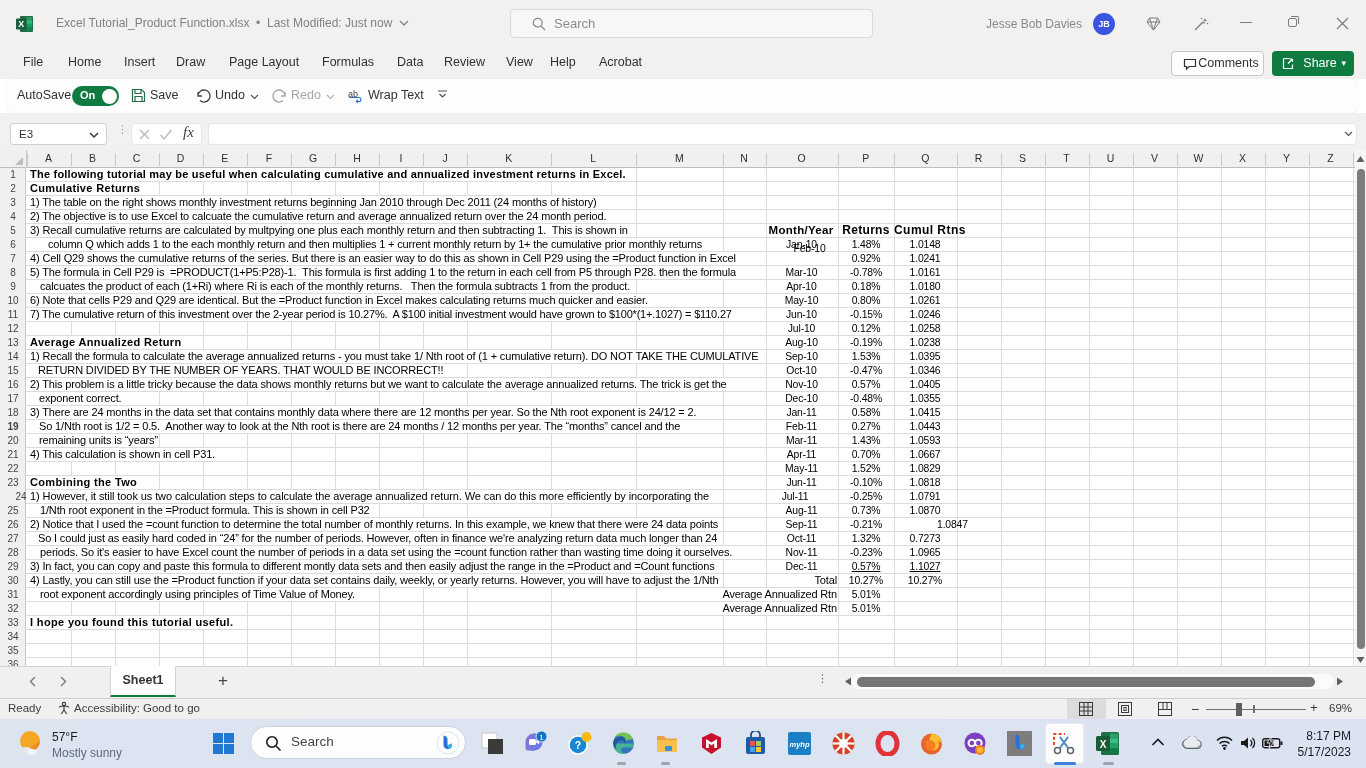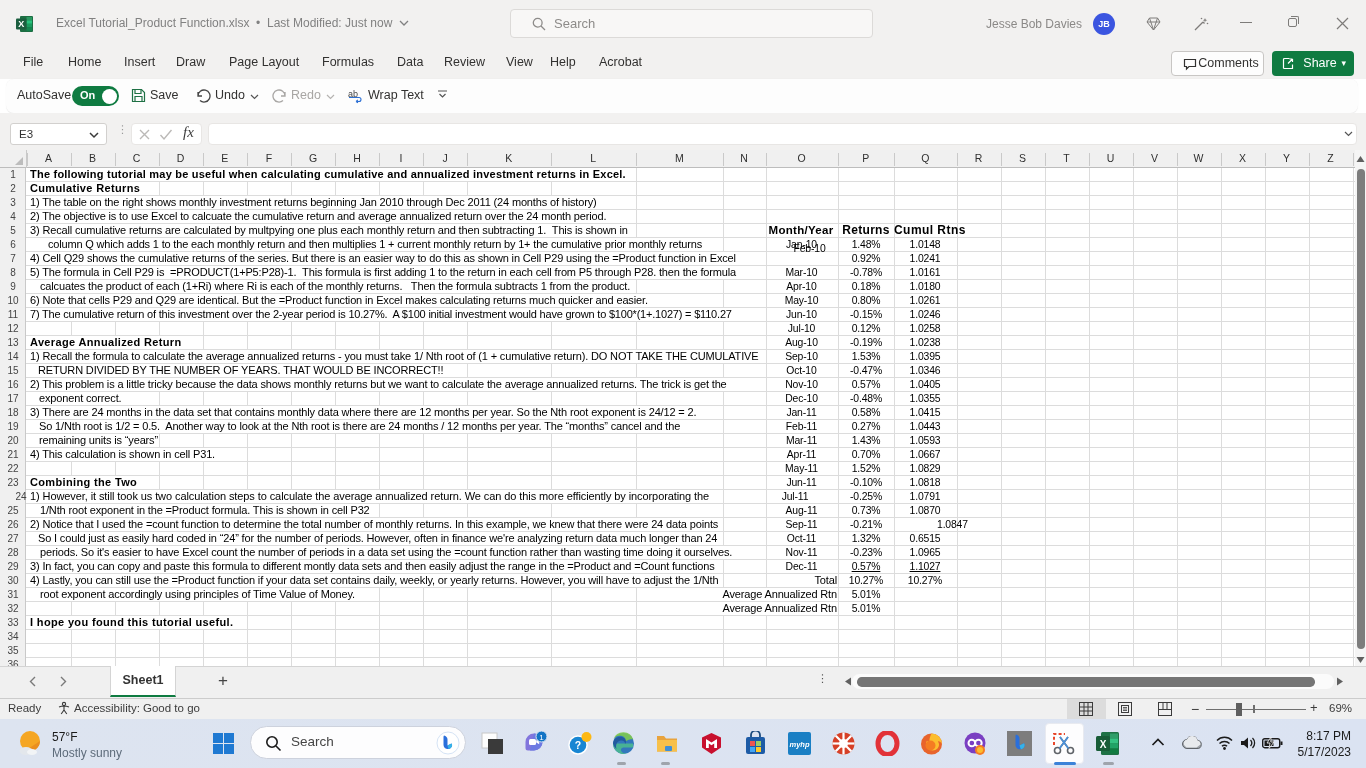--- a/index.html
+++ b/index.html
@@ -260,21 +260,21 @@
 <div class="rn abs" style="left:3px;top:281.0px;">9</div>
 <div class="rn abs" style="left:3px;top:295.0px;">10</div>
 <div class="rn abs" style="left:3px;top:309.0px;">11</div>
 <div class="rn abs" style="left:3px;top:323.0px;">12</div>
 <div class="rn abs" style="left:3px;top:337.0px;">13</div>
 <div class="rn abs" style="left:3px;top:351.0px;">14</div>
 <div class="rn abs" style="left:3px;top:365.0px;">15</div>
 <div class="rn abs" style="left:3px;top:379.0px;">16</div>
 <div class="rn abs" style="left:3px;top:393.0px;">17</div>
 <div class="rn abs" style="left:3px;top:407.0px;">18</div>
-<div class="rn abs" style="left:3px;top:421.0px;">19</div>
+<div class="rn abs" style="left:3px;top:421.0px;font-weight:bold;">19</div>
 <div class="rn abs" style="left:3px;top:435.0px;">20</div>
 <div class="rn abs" style="left:3px;top:449.0px;">21</div>
 <div class="rn abs" style="left:3px;top:463.0px;">22</div>
 <div class="rn abs" style="left:3px;top:477.0px;">23</div>
 <div class="rn abs" style="left:11px;top:491.0px;">24</div>
 <div class="rn abs" style="left:3px;top:505.0px;">25</div>
 <div class="rn abs" style="left:3px;top:519.0px;">26</div>
 <div class="rn abs" style="left:3px;top:533.0px;">27</div>
 <div class="rn abs" style="left:3px;top:547.0px;">28</div>
 <div class="rn abs" style="left:3px;top:561.0px;">29</div>
@@ -376,21 +376,21 @@
 <div class="cell abs" style="left:838px;top:490.0px;width:56px;">-0.25%</div>
 <div class="cell abs" style="left:894px;top:490.0px;width:62px;">1.0791</div>
 <div class="cell abs" style="left:766px;top:504.0px;width:71px;">Aug-11</div>
 <div class="cell abs" style="left:838px;top:504.0px;width:56px;">0.73%</div>
 <div class="cell abs" style="left:894px;top:504.0px;width:62px;">1.0870</div>
 <div class="cell abs" style="left:766px;top:518.0px;width:71px;">Sep-11</div>
 <div class="cell abs" style="left:838px;top:518.0px;width:56px;">-0.21%</div>
 <div class="cell abs" style="left:894px;top:518.0px;width:62px;padding-left:43px;">1.0847</div>
 <div class="cell abs" style="left:766px;top:532.0px;width:71px;">Oct-11</div>
 <div class="cell abs" style="left:838px;top:532.0px;width:56px;">1.32%</div>
-<div class="cell abs" style="left:894px;top:532.0px;width:62px;">0.6515</div>
+<div class="cell abs" style="left:894px;top:532.0px;width:62px;">0.7273</div>
 <div class="cell abs" style="left:766px;top:546.0px;width:71px;">Nov-11</div>
 <div class="cell abs" style="left:838px;top:546.0px;width:56px;">-0.23%</div>
 <div class="cell abs" style="left:894px;top:546.0px;width:62px;">1.0965</div>
 <div class="cell abs" style="left:766px;top:560.0px;width:71px;">Dec-11</div>
 <div class="cell u abs" style="left:838px;top:560.0px;width:56px;">0.57%</div>
 <div class="cell u abs" style="left:894px;top:560.0px;width:62px;">1.1027</div>
 <div class="cell abs" style="left:766px;top:574.0px;width:71px;text-align:right;font-size:11px;">Total</div>
 <div class="cell abs" style="left:838px;top:574.0px;width:56px;">10.27%</div>
 <div class="cell abs" style="left:894px;top:574.0px;width:62px;">10.27%</div>
 <div class="cell abs" style="left:666px;top:588.0px;width:171px;text-align:right;background:#fff;font-size:11px;">Average Annualized Rtn</div>

